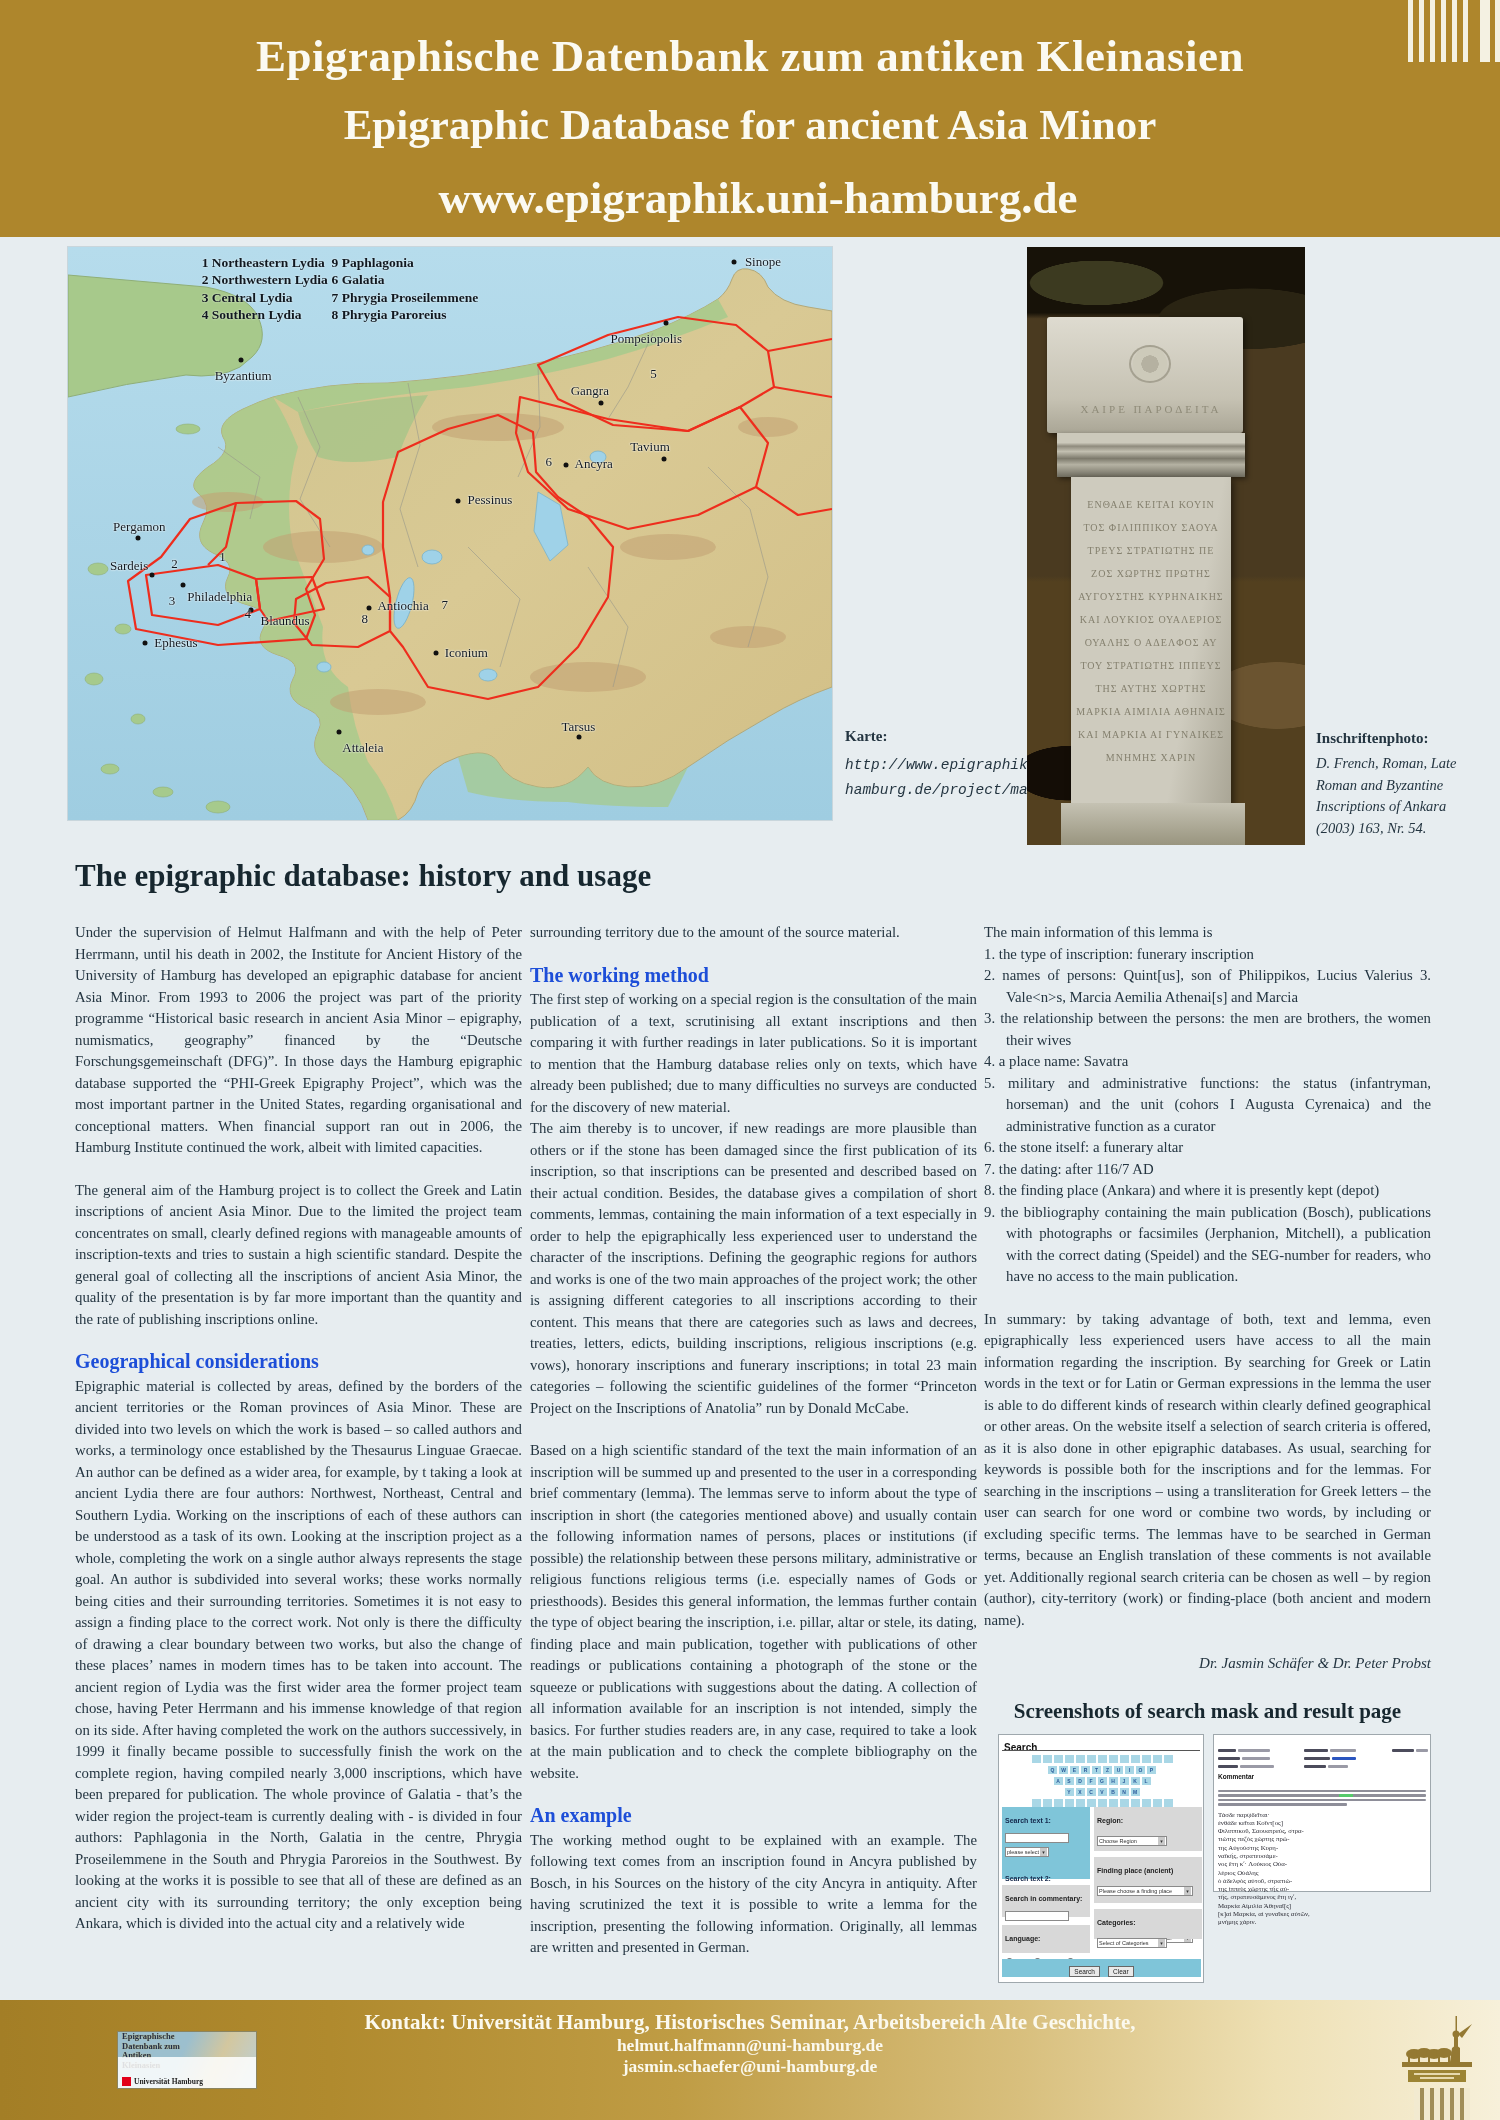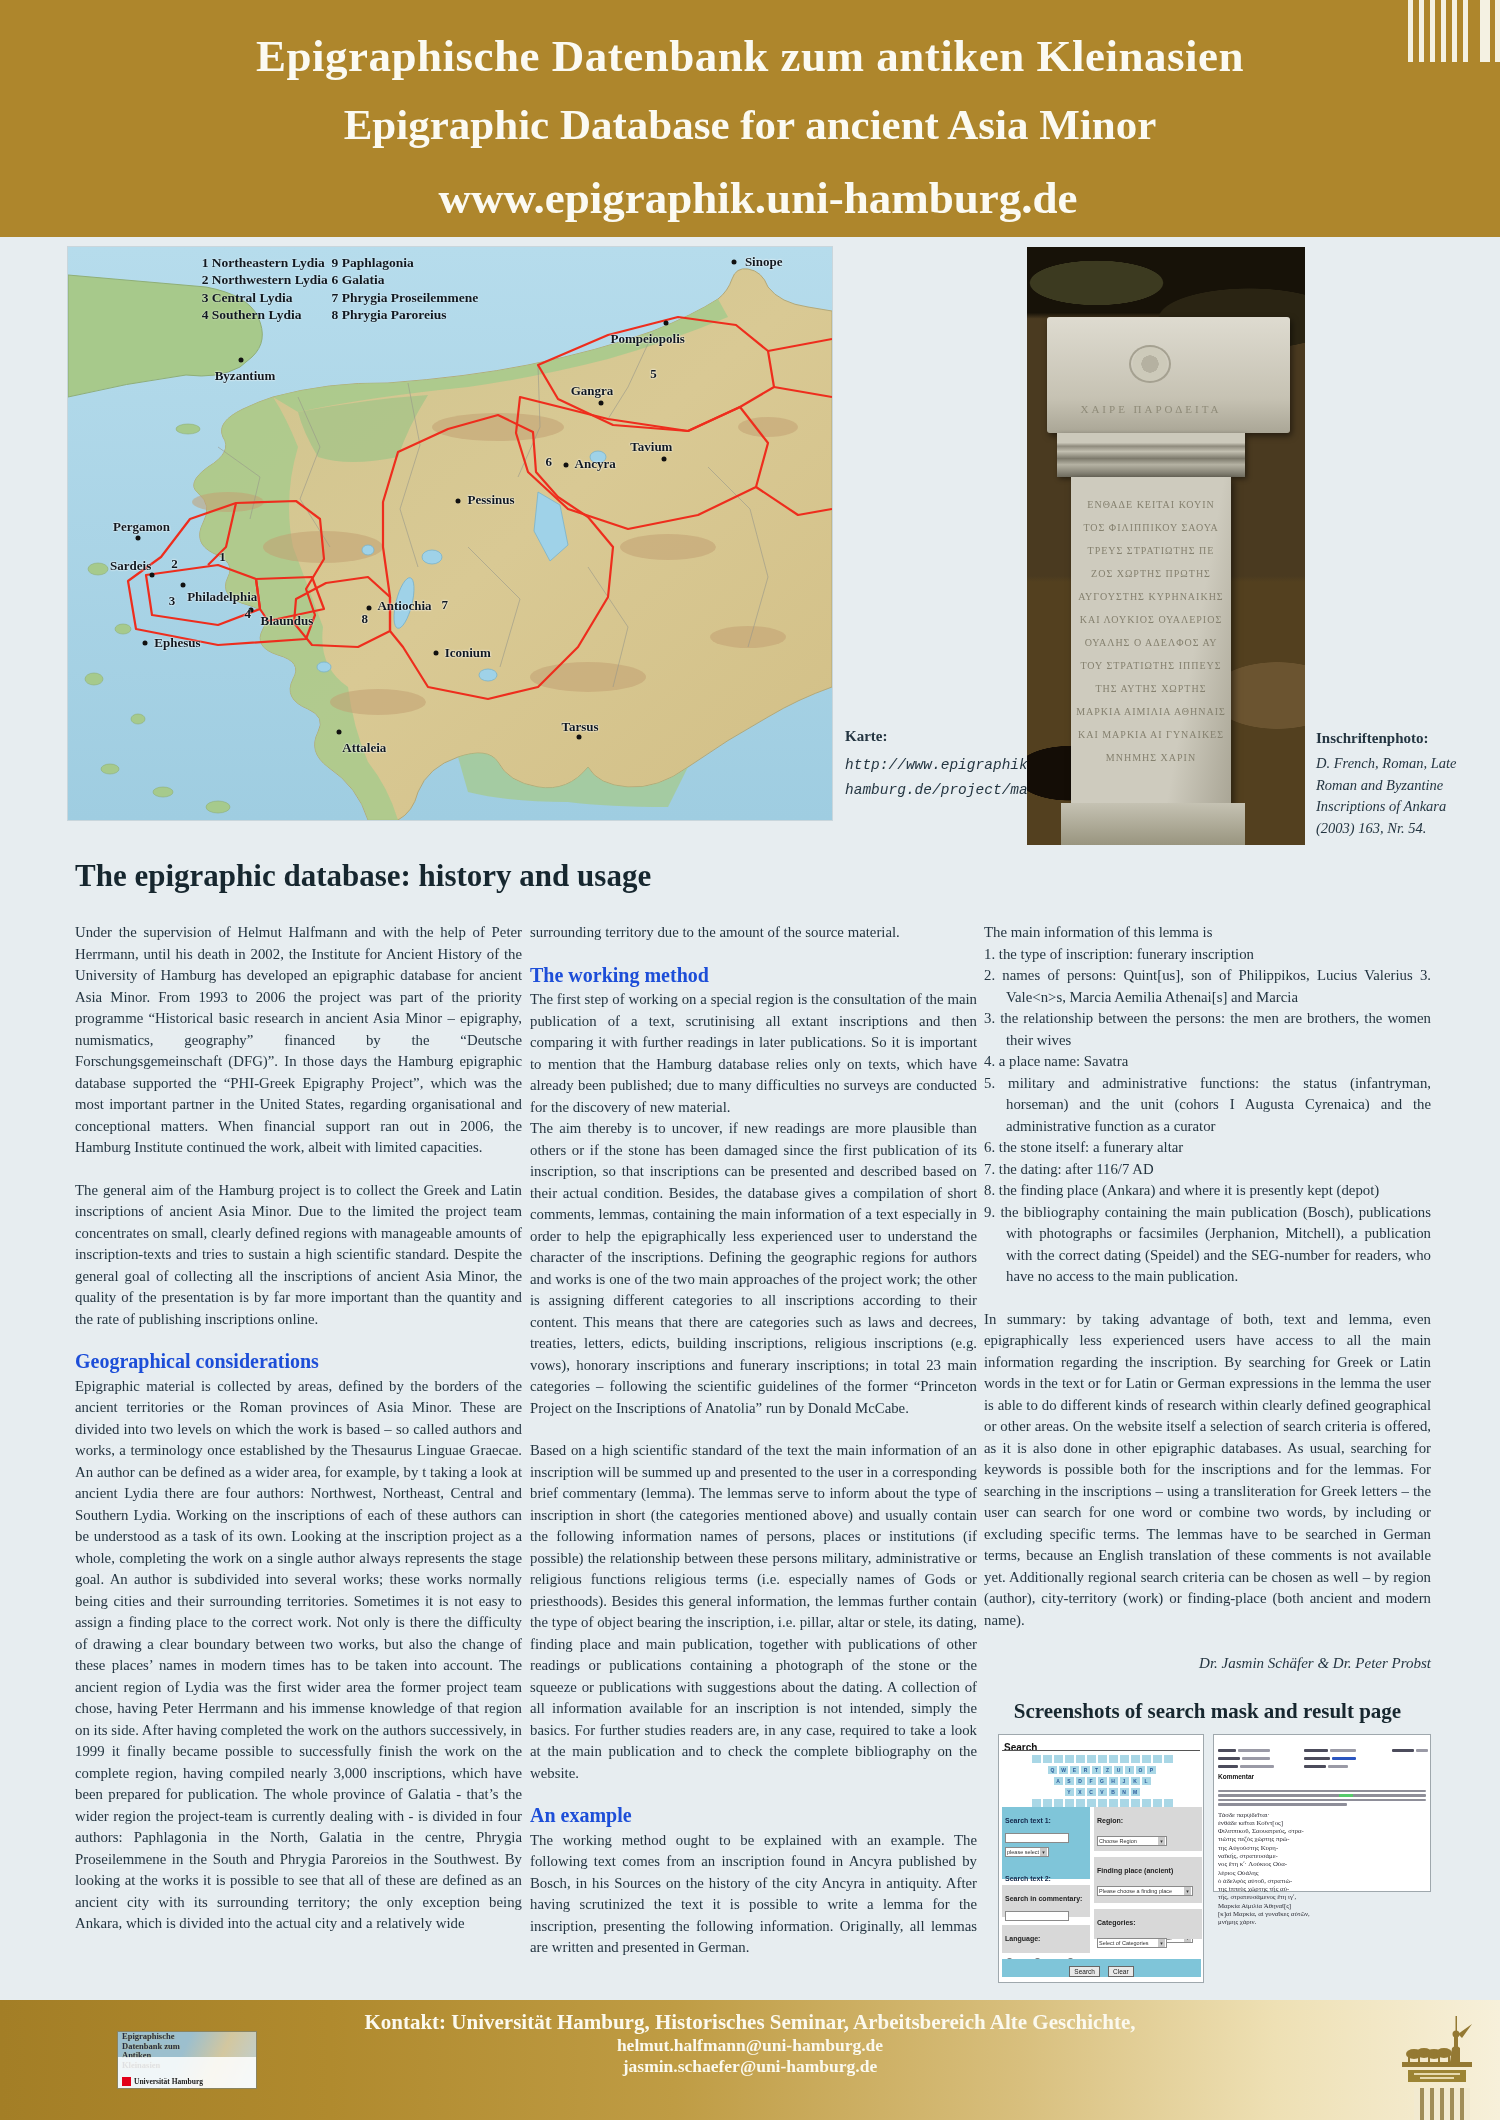--- a/index.html
+++ b/index.html
@@ -16,40 +16,40 @@
     background:repeating-linear-gradient(90deg,#f4f1e2 0 5px,rgba(0,0,0,0) 5px 11px);}
   .barcode-b1{position:absolute;right:10px;top:0;width:10px;height:62px;background:#f4f1e2;}
   .barcode-b2{position:absolute;right:0;top:0;width:5px;height:62px;background:#f4f1e2;}
 
   
   .map{position:absolute;left:68px;top:247px;width:764px;height:573px;background:#aed7e8;
        box-shadow:0 0 0 1px #c9d6dc;}
   .map svg{position:absolute;left:0;top:0;}
   .city-dot{position:absolute;width:5px;height:5px;background:#111;border-radius:50%;
             transform:translate(-50%,-50%);}
-  .city-label{position:absolute;font-size:13px;font-weight:bold;color:#101820;white-space:nowrap;
+  .city-label{position:absolute;font-size:13px;font-weight:normal;color:#101820;white-space:nowrap;
             text-shadow:0 0 2px rgba(255,255,255,.85),0 0 2px rgba(255,255,255,.85);}
   .legend{position:absolute;font-size:13.5px;font-weight:bold;color:#101820;line-height:17.5px;
             text-shadow:0 0 2px rgba(255,255,255,.8);}
   .legend-c1{left:17.5%;top:1.2%;}
   .legend-c2{left:34.5%;top:1.2%;}
 
   .karte-cap{position:absolute;left:845px;top:728px;width:175px;font-size:15px;}
   .karte-cap .b{font-weight:bold;margin-bottom:8px;}
   .karte-cap .i{font-style:italic;line-height:25px;font-size:14.5px;font-family:Liberation Mono, monospace;}
 
   
   .photo{position:absolute;left:1027px;top:247px;width:278px;height:598px;overflow:hidden;
      background:
        radial-gradient(90px 45px at 15% 88%, #140d06 0 60%, rgba(0,0,0,0) 61%),
        radial-gradient(120px 60px at 90% 75%, #6b5430 0 55%, rgba(0,0,0,0) 56%),
        radial-gradient(150px 50px at 80% 12%, #2a2413 0 60%, rgba(0,0,0,0) 61%),
        radial-gradient(120px 40px at 25% 6%, #3c3a20 0 55%, rgba(0,0,0,0) 56%),
        linear-gradient(180deg,#171208 0 11%, #4a3a20 12% 55%, #53401f 56% 100%);}
-  .stone-cap{position:absolute;left:20px;top:70px;width:243px;height:116px;border-radius:3px;
+  .stone-cap{position:absolute;left:20px;top:70px;width:196px;height:116px;border-radius:3px;
      background:linear-gradient(180deg,#dedbd0,#c6c2b3 70%,#aaa696);
      box-shadow:2px 3px 6px rgba(0,0,0,.5);}
   .rosette{position:absolute;left:82px;top:28px;width:42px;height:38px;border-radius:50%;
      background:radial-gradient(circle at 50% 50%, #b5b1a1 0 30%, #cdcaba 31% 60%, rgba(0,0,0,0) 61%);
      box-shadow:inset 0 0 0 2px #a5a191;}
   .cap-line{position:absolute;left:0;width:208px;top:86px;text-align:center;font-size:11px;
      color:#8f8b79;letter-spacing:3px;}
   .stone-mold{position:absolute;left:30px;top:186px;width:188px;height:44px;
      background:linear-gradient(180deg,#ccc9bb 0 22%,#8f8b7d 30%,#c2bfb0 42%,#7d7a6c 58%,#b5b2a3 72%,#6e6b5e 100%);
      box-shadow:2px 2px 5px rgba(0,0,0,.45);}

